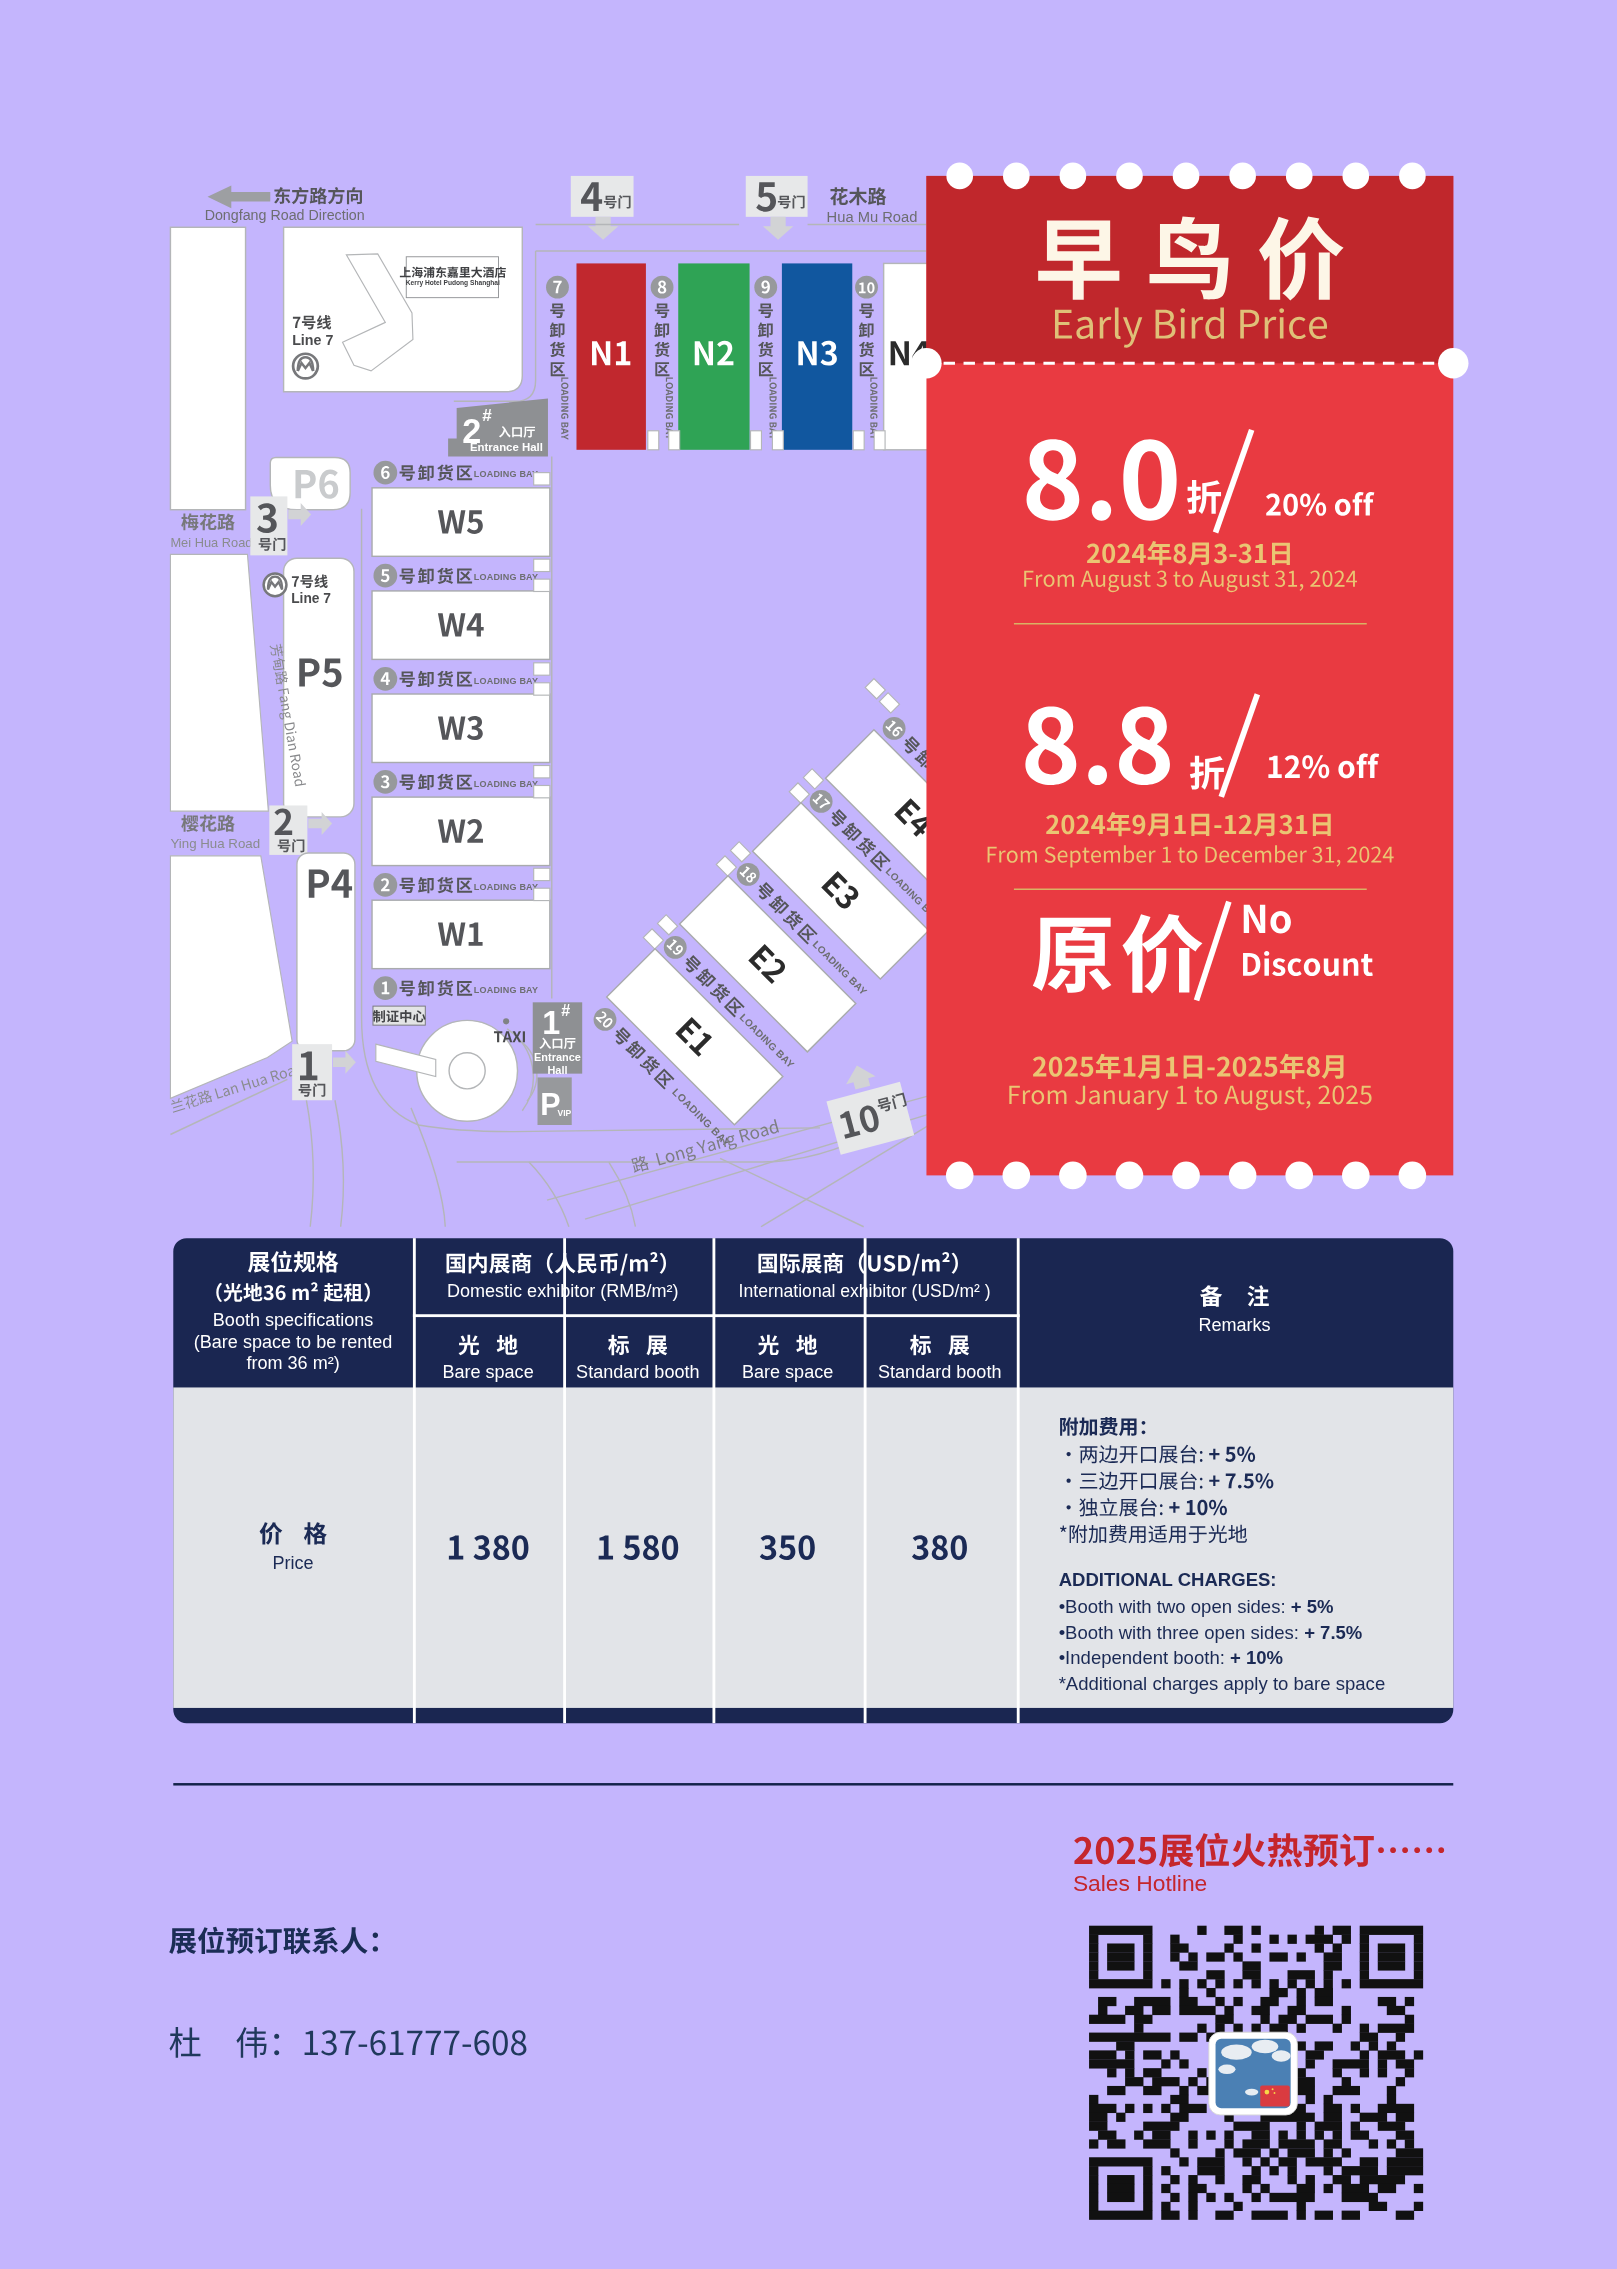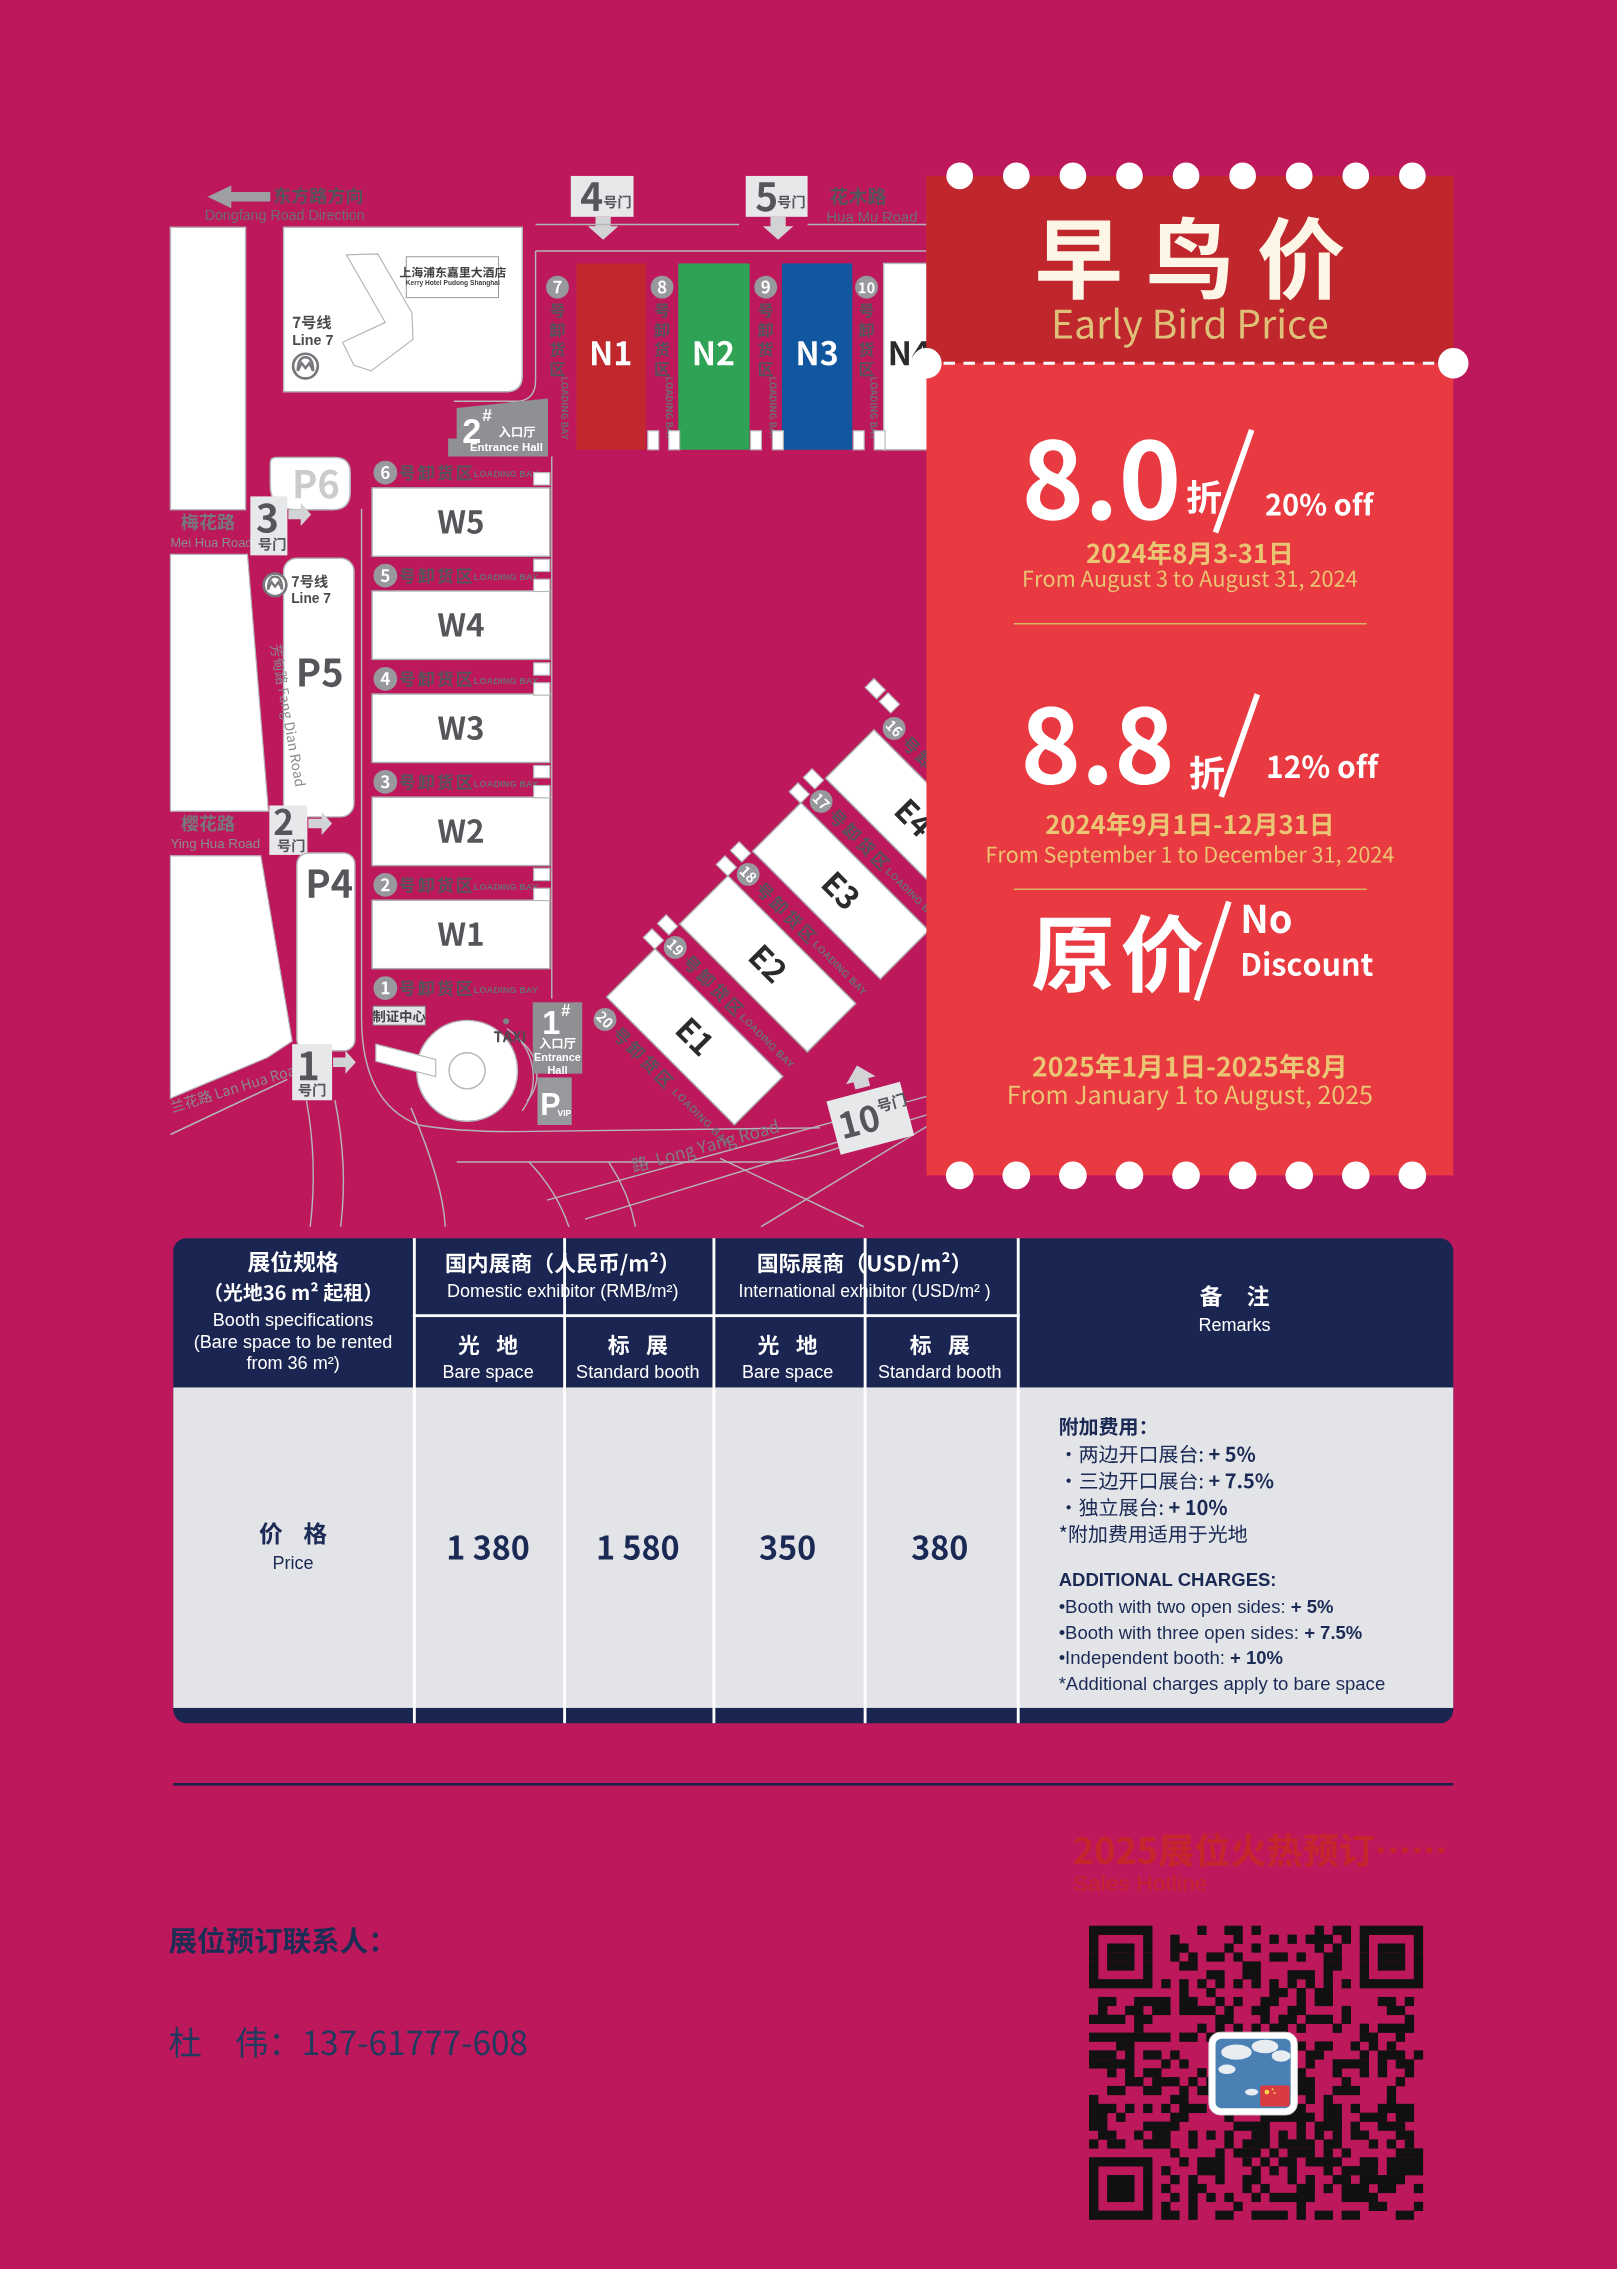--- a/index.html
+++ b/index.html
@@ -1,12 +1,12 @@
 <!DOCTYPE html>
-<html style="font-size:15px"><head><meta charset="utf-8"><style>html,body{margin:0;padding:0;background:#fff;}#page{position:relative;width:1618px;height:2269px;background:#be185d;overflow:hidden;}svg{position:absolute;top:0;left:0;}text{font-family:"Liberation Sans",sans-serif;}</style></head><body>
+<html style="font-size:15px"><head><meta charset="utf-8"><style>html,body{margin:0;padding:0;background:#fff;}#page{position:relative;width:1618px;height:2269px;background:#c4b5fd;overflow:hidden;}svg{position:absolute;top:0;left:0;}text{font-family:"Liberation Sans",sans-serif;}</style></head><body>
 <div id="page">
     <svg width="1618" height="2269" viewBox="0 0 1701 2386">
       <defs>
         <path id="qb4e1c" d="M0.232 -0.26C0.195 -0.169 0.129 -0.076 0.058 -0.018C0.087 0 0.136 0.038 0.159 0.059C0.231 -0.009 0.306 -0.119 0.352 -0.227ZM0.664 -0.212C0.733 -0.134 0.816 -0.026 0.851 0.043L0.961 -0.014C0.922 -0.084 0.835 -0.187 0.765 -0.261ZM0.071 -0.722V-0.607H0.277C0.247 -0.557 0.22 -0.519 0.205 -0.501C0.173 -0.459 0.151 -0.435 0.122 -0.427C0.138 -0.392 0.159 -0.33 0.166 -0.305C0.175 -0.315 0.229 -0.321 0.283 -0.321H0.489V-0.057C0.489 -0.043 0.484 -0.039 0.467 -0.039C0.45 -0.038 0.396 -0.039 0.344 -0.041C0.362 -0.007 0.382 0.047 0.388 0.082C0.461 0.082 0.518 0.079 0.558 0.059C0.599 0.039 0.611 0.006 0.611 -0.055V-0.321H0.885L0.886 -0.437H0.611V-0.565H0.489V-0.437H0.309C0.348 -0.488 0.388 -0.546 0.426 -0.607H0.932V-0.722H0.492C0.508 -0.752 0.524 -0.782 0.538 -0.812L0.405 -0.859C0.386 -0.812 0.364 -0.766 0.341 -0.722Z"></path>
         <path id="qb65b9" d="M0.416 -0.818C0.436 -0.779 0.46 -0.728 0.476 -0.689H0.052V-0.572H0.306C0.296 -0.36 0.277 -0.133 0.035 -0.005C0.068 0.02 0.105 0.062 0.123 0.094C0.304 -0.01 0.379 -0.167 0.412 -0.335H0.729C0.715 -0.156 0.697 -0.069 0.67 -0.046C0.656 -0.035 0.643 -0.033 0.621 -0.033C0.591 -0.033 0.521 -0.034 0.452 -0.04C0.475 -0.008 0.493 0.043 0.495 0.078C0.562 0.081 0.629 0.082 0.668 0.077C0.714 0.073 0.746 0.063 0.776 0.03C0.818 -0.013 0.839 -0.126 0.857 -0.399C0.859 -0.415 0.86 -0.451 0.86 -0.451H0.43C0.434 -0.491 0.437 -0.532 0.44 -0.572H0.949V-0.689H0.538L0.607 -0.718C0.591 -0.758 0.561 -0.818 0.534 -0.863Z"></path>
         <path id="qb8def" d="M0.182 -0.71H0.314V-0.582H0.182ZM0.026 -0.064 0.047 0.052C0.161 0.025 0.312 -0.011 0.454 -0.045L0.442 -0.151L0.324 -0.125V-0.258H0.434V-0.287C0.449 -0.268 0.464 -0.246 0.472 -0.23L0.495 -0.24V0.087H0.605V0.053H0.794V0.084H0.909V-0.245L0.911 -0.244C0.927 -0.274 0.962 -0.322 0.986 -0.345C0.905 -0.37 0.836 -0.41 0.779 -0.456C0.839 -0.531 0.887 -0.621 0.917 -0.726L0.841 -0.759L0.82 -0.755H0.68C0.689 -0.777 0.698 -0.799 0.705 -0.822L0.591 -0.85C0.558 -0.74 0.498 -0.633 0.424 -0.564V-0.812H0.078V-0.48H0.218V-0.102L0.168 -0.091V-0.409H0.071V-0.072ZM0.605 -0.05V-0.183H0.794V-0.05ZM0.769 -0.653C0.749 -0.611 0.725 -0.571 0.697 -0.535C0.668 -0.569 0.644 -0.604 0.624 -0.639L0.632 -0.653ZM0.579 -0.284C0.623 -0.31 0.664 -0.341 0.702 -0.375C0.739 -0.341 0.781 -0.31 0.827 -0.284ZM0.626 -0.457C0.569 -0.404 0.504 -0.361 0.434 -0.331V-0.363H0.324V-0.48H0.424V-0.545C0.451 -0.525 0.489 -0.493 0.505 -0.475C0.525 -0.496 0.545 -0.519 0.564 -0.545C0.582 -0.516 0.603 -0.486 0.626 -0.457Z"></path>
         <path id="qb5411" d="M0.416 -0.85C0.404 -0.799 0.385 -0.736 0.363 -0.682H0.086V0.089H0.206V-0.564H0.797V-0.051C0.797 -0.034 0.79 -0.029 0.772 -0.029C0.752 -0.028 0.683 -0.027 0.625 -0.031C0.642 0.001 0.66 0.056 0.664 0.09C0.755 0.09 0.818 0.088 0.861 0.069C0.903 0.05 0.917 0.015 0.917 -0.049V-0.682H0.499C0.522 -0.726 0.547 -0.777 0.569 -0.828ZM0.412 -0.363H0.586V-0.229H0.412ZM0.303 -0.467V-0.054H0.412V-0.124H0.696V-0.467Z"></path>
         <path id="qb6885" d="M0.14 -0.85V-0.648H0.039V-0.539H0.138C0.116 -0.418 0.069 -0.274 0.018 -0.188C0.035 -0.16 0.061 -0.116 0.072 -0.084C0.097 -0.125 0.12 -0.18 0.14 -0.241V0.089H0.248V-0.364C0.268 -0.319 0.288 -0.272 0.299 -0.239L0.358 -0.338C0.344 -0.365 0.271 -0.488 0.248 -0.522V-0.539H0.334V-0.577C0.358 -0.559 0.399 -0.525 0.418 -0.506L0.447 -0.54C0.442 -0.488 0.437 -0.432 0.431 -0.376H0.359V-0.276H0.419C0.409 -0.194 0.398 -0.117 0.387 -0.056H0.772C0.769 -0.042 0.765 -0.033 0.761 -0.028C0.752 -0.015 0.743 -0.012 0.729 -0.012C0.711 -0.012 0.678 -0.012 0.641 -0.016C0.657 0.011 0.668 0.054 0.669 0.082C0.713 0.084 0.754 0.084 0.782 0.079C0.813 0.074 0.835 0.064 0.856 0.033C0.867 0.018 0.876 -0.009 0.883 -0.056H0.956V-0.154H0.894L0.901 -0.276H0.968V-0.376H0.906L0.912 -0.537C0.912 -0.551 0.913 -0.586 0.913 -0.586H0.478C0.491 -0.606 0.503 -0.627 0.515 -0.649H0.952V-0.753H0.561C0.57 -0.777 0.579 -0.802 0.586 -0.827L0.479 -0.851C0.451 -0.747 0.399 -0.645 0.334 -0.58V-0.648H0.248V-0.85ZM0.804 -0.49 0.8 -0.376H0.711L0.757 -0.424C0.735 -0.441 0.697 -0.468 0.664 -0.49ZM0.584 -0.447C0.612 -0.428 0.65 -0.398 0.678 -0.376H0.538L0.549 -0.49H0.629ZM0.795 -0.276C0.793 -0.227 0.79 -0.187 0.787 -0.154H0.693L0.744 -0.204C0.72 -0.223 0.681 -0.253 0.646 -0.276ZM0.567 -0.233C0.598 -0.212 0.639 -0.179 0.668 -0.154H0.512L0.527 -0.276H0.614Z"></path>
         <path id="qb82b1" d="M0.844 -0.497C0.787 -0.454 0.715 -0.409 0.637 -0.366V-0.549H0.514V-0.303C0.462 -0.278 0.41 -0.255 0.358 -0.234C0.374 -0.21 0.397 -0.17 0.405 -0.142L0.514 -0.187V-0.093C0.514 0.034 0.546 0.072 0.67 0.072C0.694 0.072 0.794 0.072 0.82 0.072C0.928 0.072 0.961 0.022 0.975 -0.142C0.941 -0.149 0.889 -0.17 0.862 -0.191C0.857 -0.067 0.85 -0.043 0.81 -0.043C0.787 -0.043 0.705 -0.043 0.685 -0.043C0.643 -0.043 0.637 -0.05 0.637 -0.093V-0.241C0.742 -0.291 0.843 -0.344 0.928 -0.399ZM0.289 -0.565C0.234 -0.449 0.137 -0.334 0.035 -0.264C0.063 -0.245 0.112 -0.203 0.133 -0.18C0.156 -0.199 0.18 -0.22 0.203 -0.244V0.089H0.327V-0.393C0.357 -0.436 0.385 -0.482 0.408 -0.528ZM0.608 -0.85V-0.764H0.399V-0.85H0.277V-0.764H0.055V-0.649H0.277V-0.574H0.399V-0.649H0.608V-0.572H0.731V-0.649H0.945V-0.764H0.731V-0.85Z"></path>
         <path id="qb6a31" d="M0.347 -0.82V-0.478H0.423V-0.738H0.554V-0.478H0.631V-0.82ZM0.653 -0.818V-0.477H0.729V-0.736H0.86V-0.477H0.938V-0.818ZM0.454 -0.708C0.452 -0.532 0.443 -0.45 0.359 -0.396C0.333 -0.437 0.28 -0.518 0.257 -0.547V-0.552H0.329V-0.663H0.257V-0.85H0.152V-0.663H0.035V-0.552H0.146C0.122 -0.432 0.074 -0.291 0.019 -0.212C0.037 -0.18 0.063 -0.125 0.074 -0.09C0.103 -0.137 0.129 -0.203 0.152 -0.276V0.089H0.257V-0.397C0.275 -0.36 0.291 -0.322 0.301 -0.296L0.349 -0.351C0.359 -0.337 0.369 -0.322 0.374 -0.31C0.433 -0.34 0.47 -0.377 0.492 -0.43C0.526 -0.403 0.564 -0.37 0.585 -0.348L0.547 -0.355C0.538 -0.33 0.527 -0.304 0.514 -0.278H0.33V-0.188H0.467C0.446 -0.15 0.423 -0.115 0.403 -0.086C0.445 -0.074 0.492 -0.06 0.539 -0.044C0.479 -0.027 0.401 -0.015 0.299 -0.005C0.317 0.018 0.34 0.061 0.346 0.089C0.499 0.071 0.607 0.044 0.684 0.007C0.755 0.034 0.819 0.06 0.863 0.082L0.952 0.005C0.907 -0.016 0.849 -0.039 0.785 -0.062C0.821 -0.098 0.844 -0.139 0.861 -0.188H0.97V-0.278H0.633L0.656 -0.334L0.586 -0.347L0.641 -0.399C0.615 -0.423 0.564 -0.462 0.527 -0.489L0.507 -0.472C0.523 -0.532 0.527 -0.609 0.528 -0.708ZM0.667 -0.102 0.557 -0.134 0.588 -0.188H0.735C0.72 -0.155 0.7 -0.126 0.667 -0.102ZM0.761 -0.71C0.759 -0.505 0.749 -0.428 0.625 -0.375C0.643 -0.359 0.666 -0.329 0.674 -0.31C0.733 -0.337 0.77 -0.37 0.794 -0.417C0.832 -0.38 0.875 -0.334 0.896 -0.305L0.959 -0.35C0.934 -0.383 0.882 -0.435 0.841 -0.471L0.808 -0.449C0.83 -0.511 0.834 -0.595 0.835 -0.71Z"></path>

